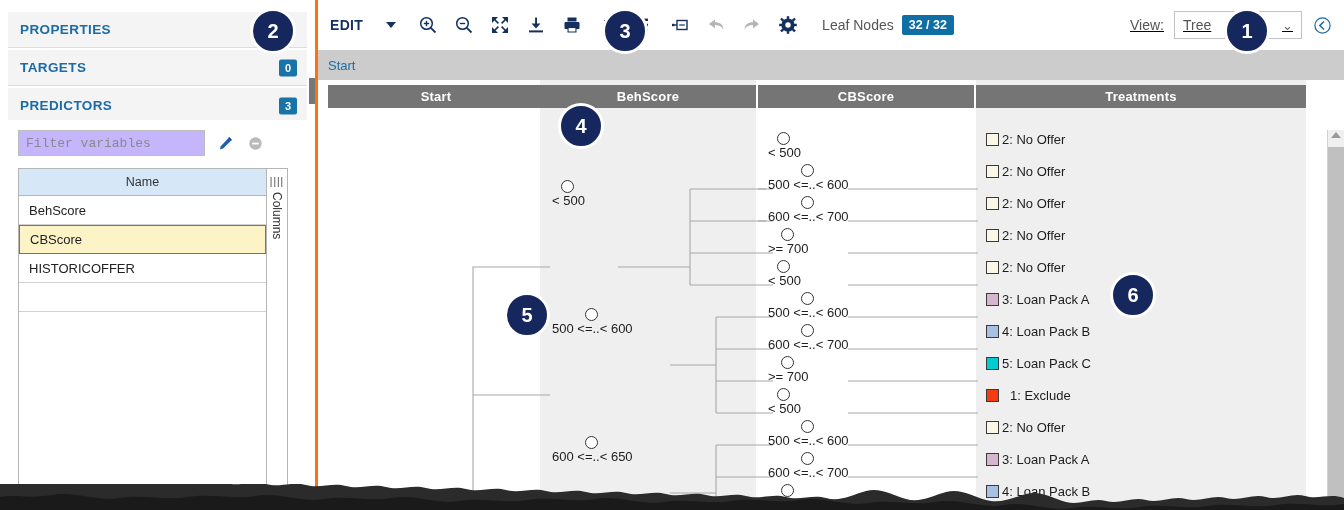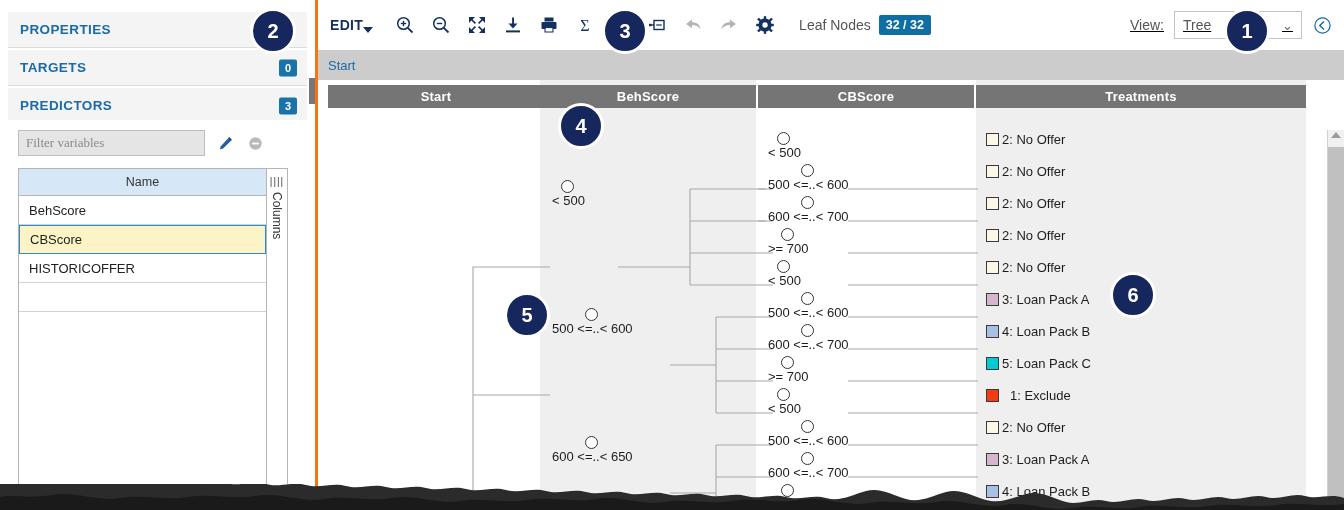--- a/index.html
+++ b/index.html
@@ -35,23 +35,23 @@
     min-width: 18px; height: 17px; line-height: 17px; text-align: center;
     border-radius: 2px; padding: 0 4px;
   }
 
   #predictors-body {
     position: absolute; left: 0; top: 120px; right: 0; bottom: 0;
     background: #fff; padding: 10px 12px 0 18px;
   }
   .filter-row { display: flex; align-items: center; gap: 10px; }
   #filter-input {
-    width: 187px; height: 26px; border: 1px solid #bdbdbd; background: #e5e5e5;
+    width: 187px; height: 26px; border: 1px solid #bdbdbd; background: #c4b5fd;
     font-size: 13px; color: #333; padding: 0 7px; outline: none;
-    font-family: Liberation Serif, serif;
+    font-family: Liberation Mono, monospace;
   }
   #filter-input::placeholder { color: #8a8a8a; }
   .icon-btn { width: 20px; height: 20px; display: inline-flex; align-items: center; justify-content: center; cursor: pointer; }
 
   #var-table-wrap {
     position: relative; margin-top: 12px; width: 270px; height: 320px;
     display: flex;
   }
   #var-table {
     width: 248px; border: 1px solid #b5b5b5; background: #fff;
@@ -78,21 +78,21 @@
   #columns-tab .grip { font-size: 10px; color: #444; letter-spacing: 1px; line-height: 9px; }
   #columns-tab .vlabel {
     writing-mode: vertical-rl; font-size: 12px; color: #333; margin-top: 6px;
   }
 
   
   #toolbar {
     position: absolute; left: 318px; top: 0; right: 0; height: 50px;
     background: #ffffff; display: flex; align-items: center; padding-left: 12px;
   }
-  #edit-menu { display: flex; align-items: flex-end; gap: 0; cursor: pointer; margin-right: 14px; }
+  #edit-menu { display: flex; align-items: center; gap: 23px; cursor: pointer; margin-right: 14px; }
   #edit-menu .lbl { color: #14305f; font-size: 14px; font-weight: bold; letter-spacing: .3px; }
   .caret-down {
     width: 0; height: 0; border-left: 5px solid transparent; border-right: 5px solid transparent;
     border-top: 6px solid #14305f;
   }
   .tb-icon {
     width: 36px; height: 34px; display: inline-flex; align-items: center; justify-content: center;
     cursor: pointer;
   }
   .tb-icon.disabled { cursor: default; }

